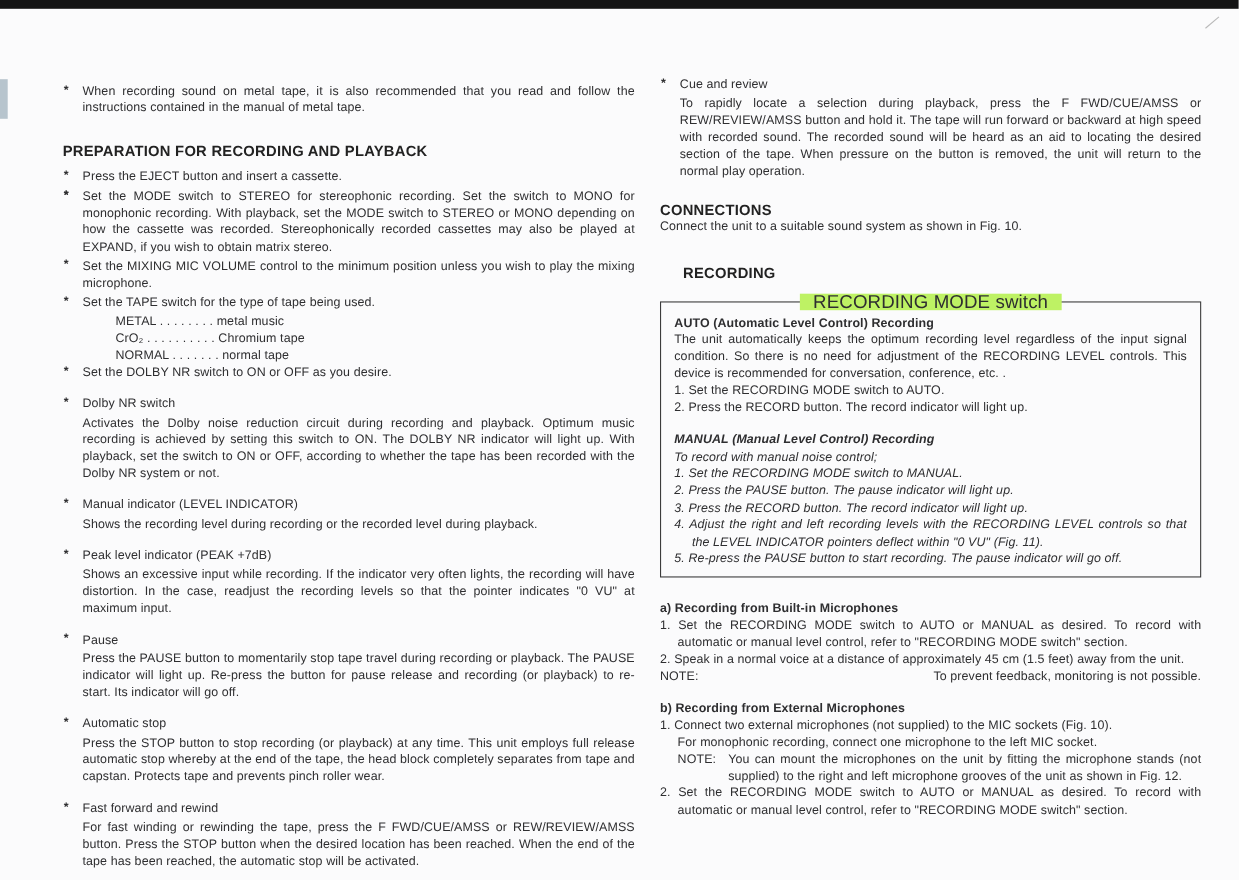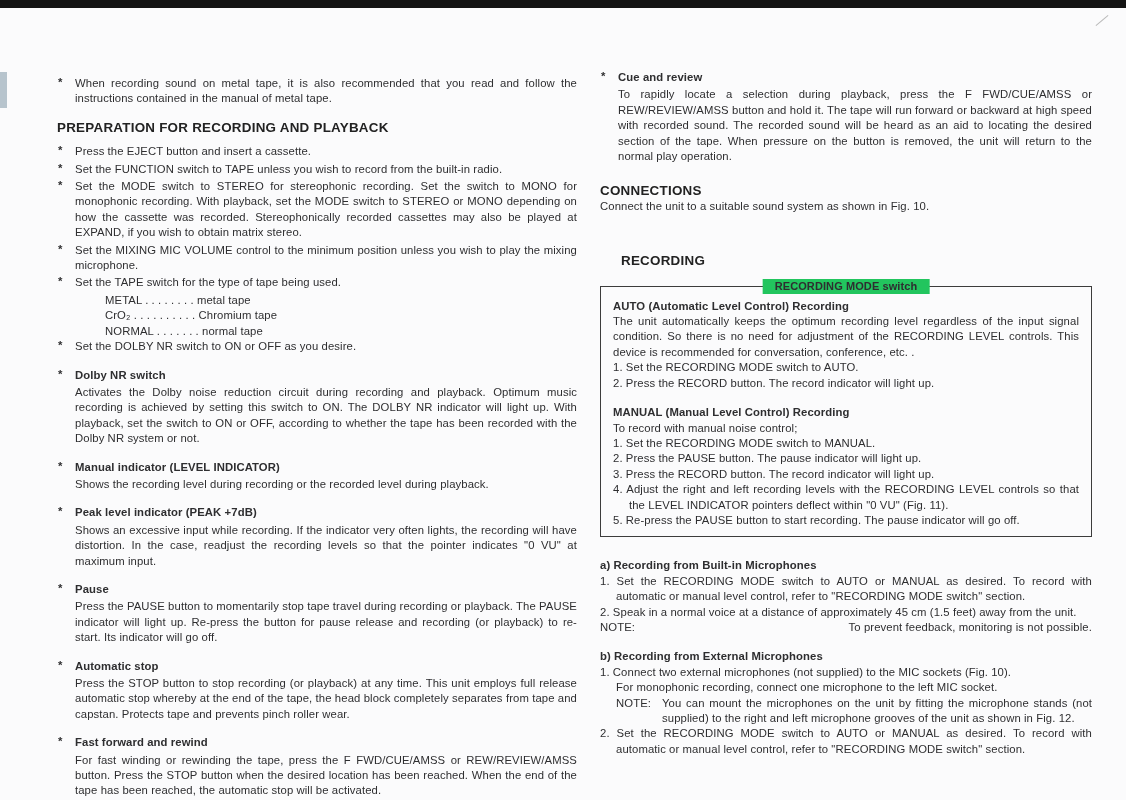--- a/index.html
+++ b/index.html
@@ -46,46 +46,46 @@
     position: absolute; left: 1px; top: -1px;
     font-weight: bold;
   }
   .sec-heading {
     font-size: 13.4px;
     font-weight: bold;
     color: #222;
     letter-spacing: 0.25px;
     margin: 0;
   }
-  .prep-heading { margin: 13px 0 9px 0; }
+  .prep-heading { margin: 23px 0 9px 0; }
   .tape-line { padding-left: 48px; }
   .feature { margin-top: 13px; }
-  .feature-title { font-weight: bold; }
+  .feature-title { font-weight: normal; }
   .feature-body { padding-left: 18px; }
   .cue-body { }
   .connections-heading { margin: 19px 0 0 0; }
   .connections-body { text-align: left; }
-  .recording-heading { margin: 39px 0 0 0; padding-left: 21px; }
+  .recording-heading { margin: 27px 0 0 0; padding-left: 21px; }
   .mode-box {
     position: relative;
     border: 1.3px solid #3c3c3c;
     margin-top: 17px;
     padding: 12px 12px 8px 12px;
   }
   .mode-box-legend {
     position: absolute; top: -8px; left: 50%;
     transform: translateX(-50%);
-    background: #22c55e;
+    background: #bef264;
     padding: 0 12px;
-    font-weight: bold;
-    font-size: 11px;
+    font-weight: normal;
+    font-size: 17px;
     white-space: nowrap;
   }
   .mode-sub-title { font-weight: bold; }
-  .mode-sub + .mode-sub { margin-top: 14px; }
+  .mode-sub + .mode-sub { margin-top: 14px; font-style: italic; }
   .step {
     padding-left: 16px;
     text-indent: -16px;
     text-align: justify;
   }
   .mic-section { margin-top: 21px; }
   .mic-title { font-weight: bold; }
   .sub-line { padding-left: 16px; }
   .note-row { display: flex; }
   .note-label { flex: 0 0 46px; }
@@ -106,36 +106,35 @@
   </div>
 
   <h1 class="sec-heading prep-heading">PREPARATION FOR RECORDING AND PLAYBACK</h1>
 
   <div class="bullet">
     <span class="star">*</span>
     <span>Press the EJECT button and insert a cassette.</span>
   </div>
   <div class="bullet">
     <span class="star">*</span>
-    <span>Set the FUNCTION switch to TAPE unless you wish to record from the built-in radio.</span>
   </div>
   <div class="bullet">
     <span class="star">*</span>
     <span>Set the MODE switch to STEREO for stereophonic recording. Set the switch to MONO for monophonic recording. With playback, set the MODE switch to STEREO or MONO depending on how the cassette was recorded. Stereophonically recorded cassettes may also be played at EXPAND, if you wish to obtain matrix stereo.</span>
   </div>
   <div class="bullet">
     <span class="star">*</span>
     <span>Set the MIXING MIC VOLUME control to the minimum position unless you wish to play the mixing microphone.</span>
   </div>
   <div class="bullet">
     <span class="star">*</span>
     <span>Set the TAPE switch for the type of tape being used.</span>
   </div>
 
-  <div class="tape-line">METAL . . . . . . . . metal tape</div>
+  <div class="tape-line">METAL . . . . . . . . metal music</div>
   <div class="tape-line">CrO₂ . . . . . . . . . . Chromium tape</div>
   <div class="tape-line">NORMAL . . . . . . . normal tape</div>
 
   <div class="bullet">
     <span class="star">*</span>
     <span>Set the DOLBY NR switch to ON or OFF as you desire.</span>
   </div>
 
   <div class="feature">
     <div class="bullet">

